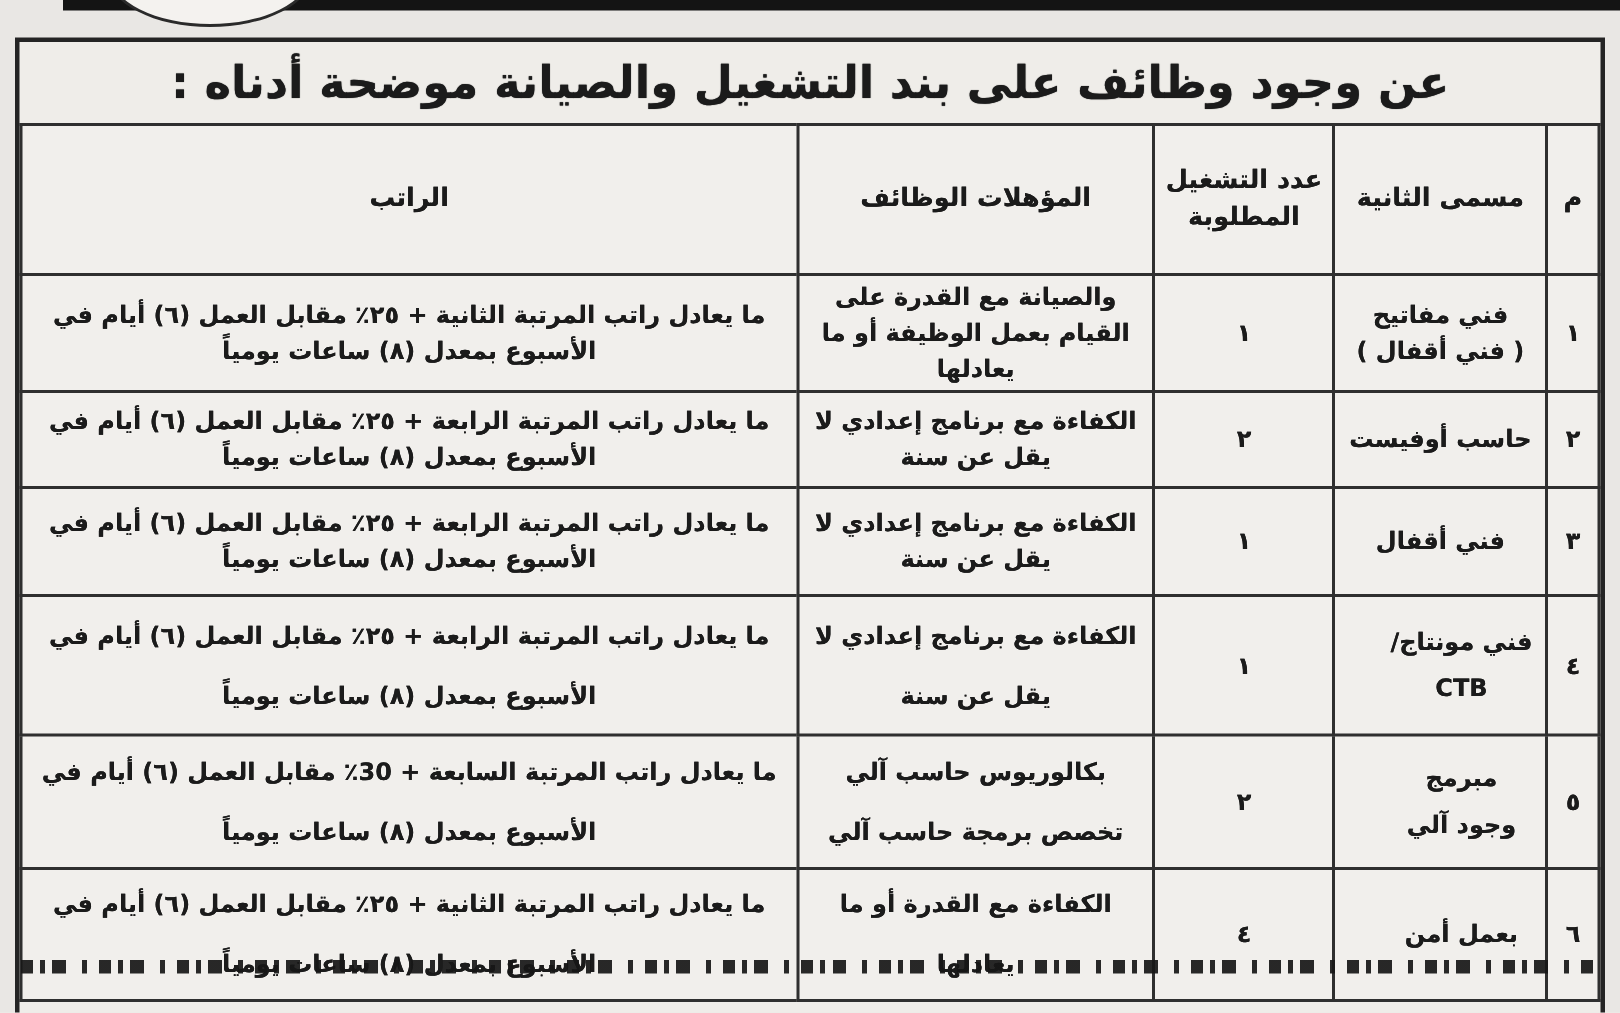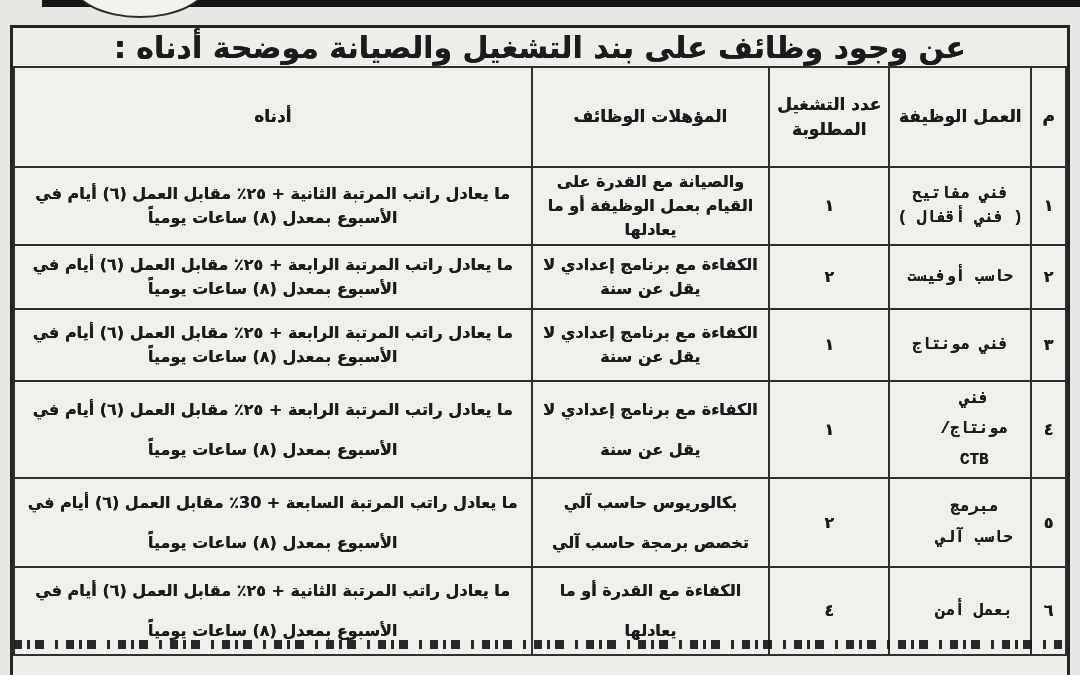--- a/index.html
+++ b/index.html
@@ -16,42 +16,42 @@
   .logo-arc{
     position:absolute;left:72px;top:-52px;width:132px;height:66px;
     background:#f4f2ef;border:2px solid #2a2a2a;border-radius:50%;
   }
   
   .doc-box{
     position:absolute;left:10px;top:25px;width:1060px;height:700px;
     border:3px solid #242424;background:#efede9;box-sizing:border-box;
   }
   .doc-title{
-    height:38px;display:flex;align-items:center;justify-content:center;
+    height:54px;display:flex;align-items:center;justify-content:center;
     font-size:30px;font-weight:bold;letter-spacing:0;
     text-shadow:0 0 0.6px #1b1b1b;
   }
   table.jobs{
     width:100%;border-collapse:collapse;table-layout:fixed;direction:rtl;
   }
   table.jobs td,table.jobs th{
     border:2px solid #2f2f2f;background:#f1efec;
     text-align:center;vertical-align:middle;
     font-weight:bold;font-size:16px;line-height:1.5;
     padding:2px 6px;box-sizing:border-box;
     text-shadow:0 0 0.4px #1b1b1b;
   }
   table.jobs tr.hdr th{height:100px;font-size:17px;}
   col.c-idx{width:3.3%;}
   col.c-title{width:13.5%;}
   col.c-count{width:11.4%;}
   col.c-qual{width:22.6%;}
   col.c-sal{width:49.2%;}
   td.idx,td.count{font-size:18px;}
-  td.jtitle{white-space:pre-line;font-family:Liberation Mono, monospace;}
+  td.jtitle{white-space:pre-line;}
   tr.r1{height:66px;} tr.r2{height:64px;} tr.r3{height:72px;}
   tr.r4{height:93px;} tr.r5{height:89px;} tr.r6{height:88px;}
   tr.spread td.sal,tr.spread td.qual{line-height:2.5;}
   tr.spread td.jtitle{line-height:1.9;padding-left:34px;}
   
   .clipped-note{
     position:absolute;left:14px;right:14px;top:640px;height:9px;
     background:
       repeating-linear-gradient(90deg,
         #161616 0 8px, transparent 8px 13px,
@@ -77,59 +77,59 @@
     <colgroup>
       <col class="c-idx">
         <col class="c-title">
         <col class="c-count">
         <col class="c-qual">
         <col class="c-sal">
     </colgroup>
     <tbody>
         <tr class="hdr">
       <th>م</th>
-      <th>العمل الوظيفة</th>
+      <th>مسمى الثانية</th>
       <th>عدد التشغيل المطلوبة</th>
       <th>المؤهلات الوظائف</th>
-      <th>أدناه</th>
+      <th>الراتب</th>
     </tr>
     <tr class="r1">
       <td class="idx">١</td>
       <td class="jtitle">فني مفاتيح
 ( فني أقفال )</td>
       <td class="count">١</td>
       <td class="qual">والصيانة مع القدرة على القيام بعمل الوظيفة أو ما يعادلها</td>
       <td class="sal">ما يعادل راتب المرتبة الثانية + ٢٥٪ مقابل العمل (٦) أيام في الأسبوع بمعدل (٨) ساعات يومياً</td>
     </tr>
     <tr class="r2">
       <td class="idx">٢</td>
       <td class="jtitle">حاسب أوفيست</td>
       <td class="count">٢</td>
       <td class="qual">الكفاءة مع برنامج إعدادي لا يقل عن سنة</td>
       <td class="sal">ما يعادل راتب المرتبة الرابعة + ٢٥٪ مقابل العمل (٦) أيام في الأسبوع بمعدل (٨) ساعات يومياً</td>
     </tr>
     <tr class="r3">
       <td class="idx">٣</td>
-      <td class="jtitle">فني مونتاج</td>
+      <td class="jtitle">فني أقفال</td>
       <td class="count">١</td>
       <td class="qual">الكفاءة مع برنامج إعدادي لا يقل عن سنة</td>
       <td class="sal">ما يعادل راتب المرتبة الرابعة + ٢٥٪ مقابل العمل (٦) أيام في الأسبوع بمعدل (٨) ساعات يومياً</td>
     </tr>
     <tr class="r4 spread">
       <td class="idx">٤</td>
       <td class="jtitle">فني مونتاج/
 CTB</td>
       <td class="count">١</td>
       <td class="qual">الكفاءة مع برنامج إعدادي لا يقل عن سنة</td>
       <td class="sal">ما يعادل راتب المرتبة الرابعة + ٢٥٪ مقابل العمل (٦) أيام في الأسبوع بمعدل (٨) ساعات يومياً</td>
     </tr>
     <tr class="r5 spread">
       <td class="idx">٥</td>
       <td class="jtitle">مبرمج
-حاسب آلي</td>
+وجود آلي</td>
       <td class="count">٢</td>
       <td class="qual">بكالوريوس حاسب آلي تخصص برمجة حاسب آلي</td>
       <td class="sal">ما يعادل راتب المرتبة السابعة + 30٪ مقابل العمل (٦) أيام في الأسبوع بمعدل (٨) ساعات يومياً</td>
     </tr>
     <tr class="r6 spread">
       <td class="idx">٦</td>
       <td class="jtitle">بعمل أمن</td>
       <td class="count">٤</td>
       <td class="qual">الكفاءة مع القدرة أو ما يعادلها</td>
       <td class="sal">ما يعادل راتب المرتبة الثانية + ٢٥٪ مقابل العمل (٦) أيام في الأسبوع بمعدل (٨) ساعات يومياً</td>

